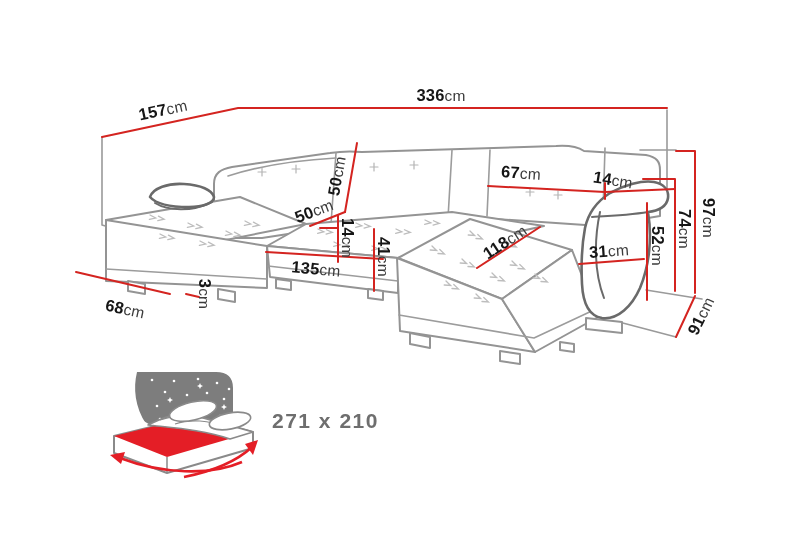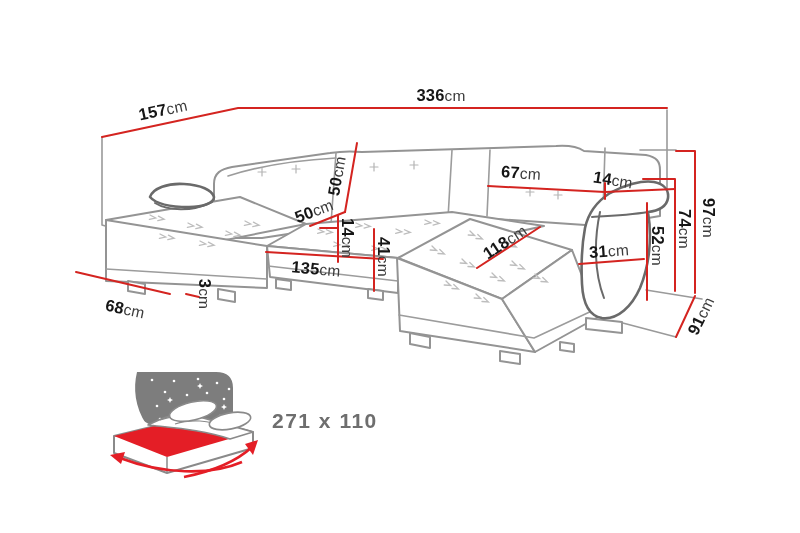--- a/index.html
+++ b/index.html
@@ -222,15 +222,15 @@
   <div class="dim" style="left:609px;top:251px;--r:-4deg">
     <span class="num">31</span><span class="unit">cm</span>
   </div>
   <div class="dim" style="left:125px;top:309px;--r:12deg">
     <span class="num">68</span><span class="unit">cm</span>
   </div>
   <div class="dim" style="left:204px;top:294px;--r:90deg">
     <span class="num">3</span><span class="unit">cm</span>
   </div>
 
-  <div class="size-label" style="left:272px;top:410px">271 x 110</div>
+  <div class="size-label" style="left:272px;top:410px">271 x 210</div>
 
 </div>
 
 </body></html>

